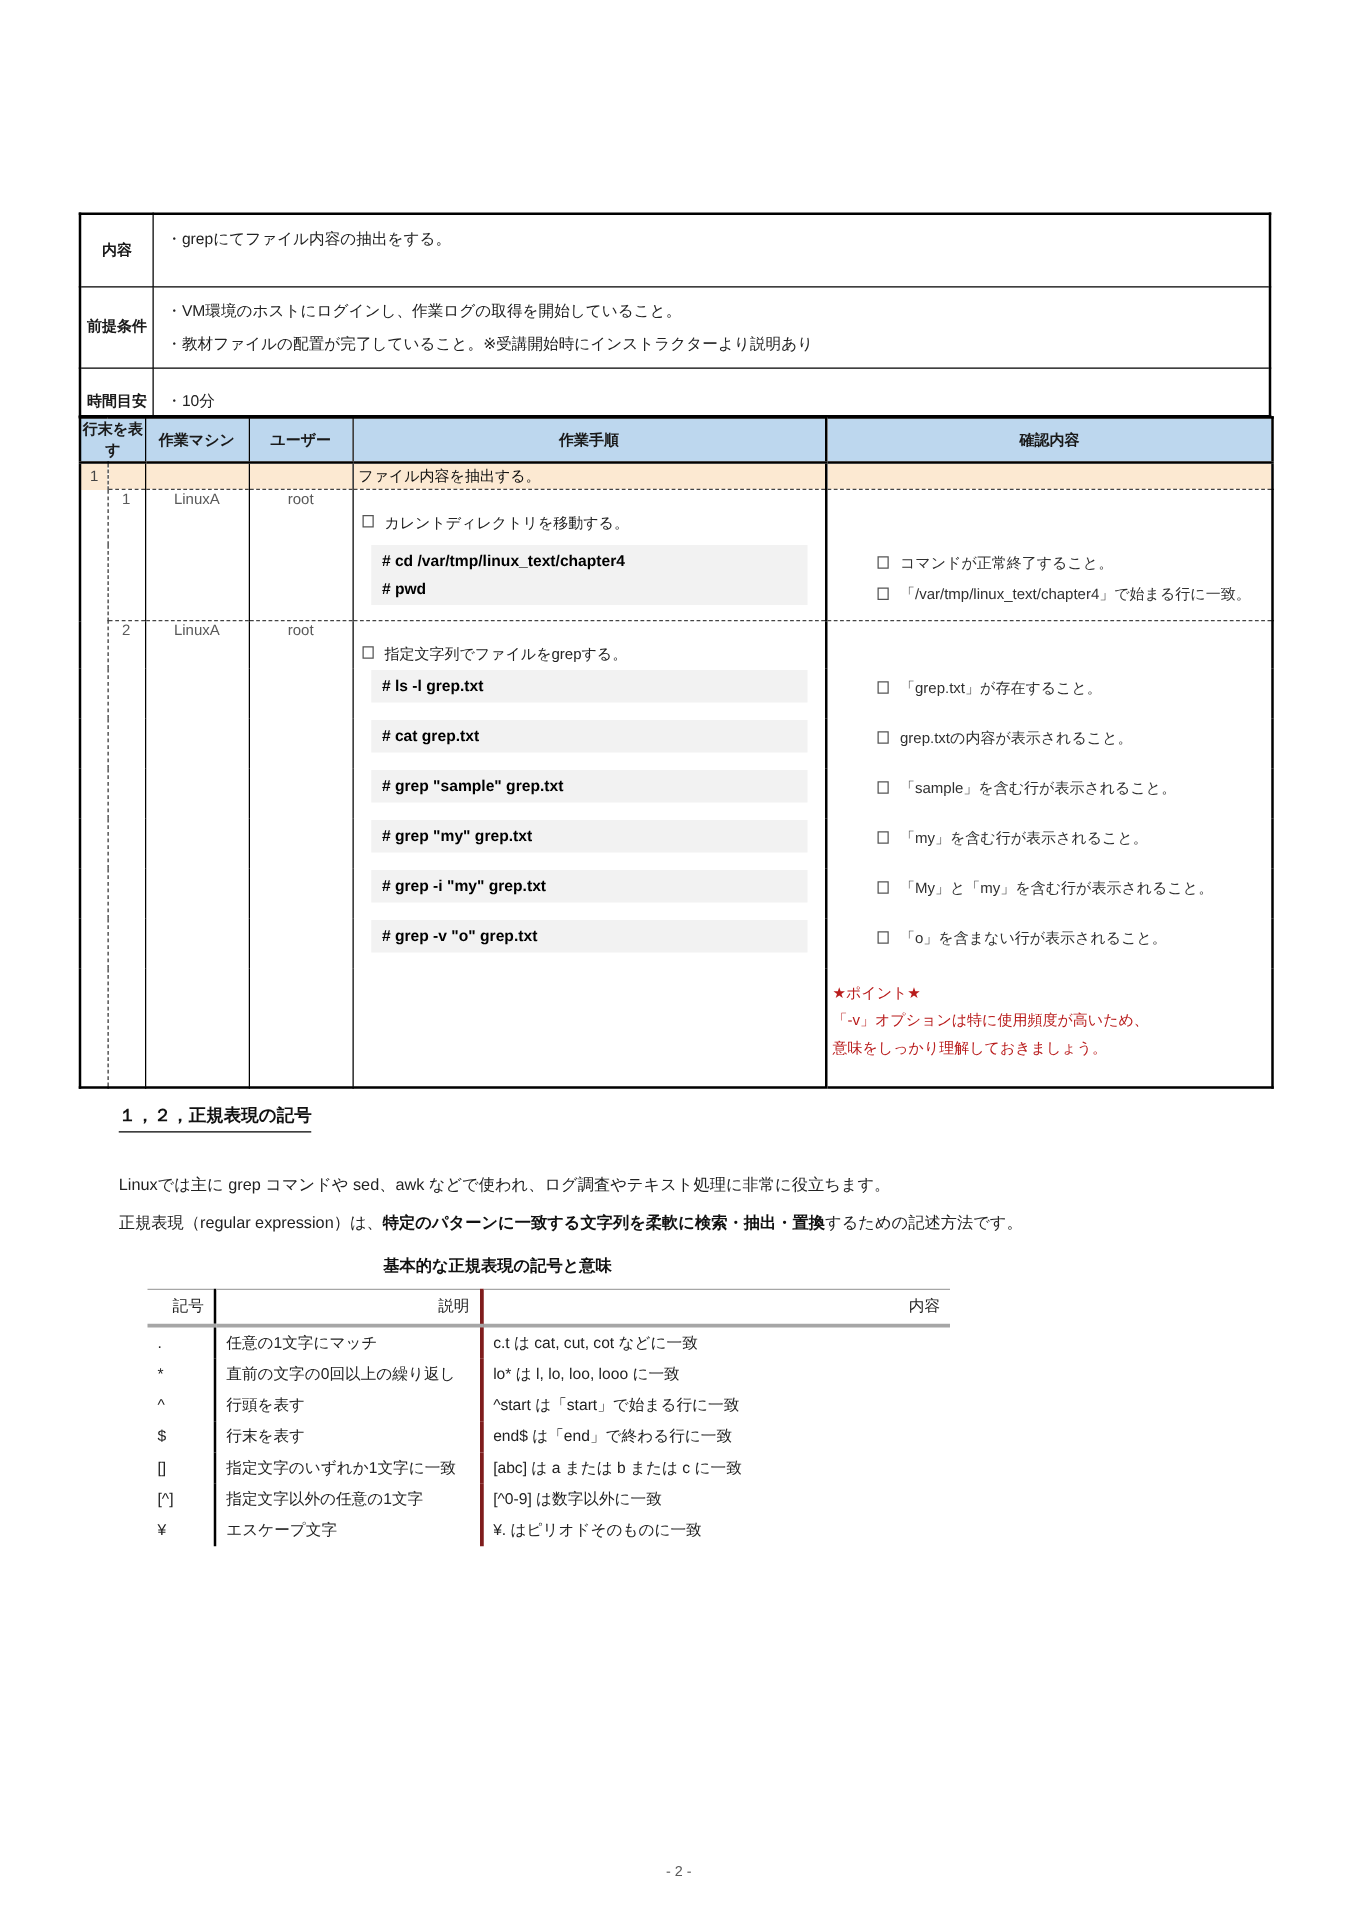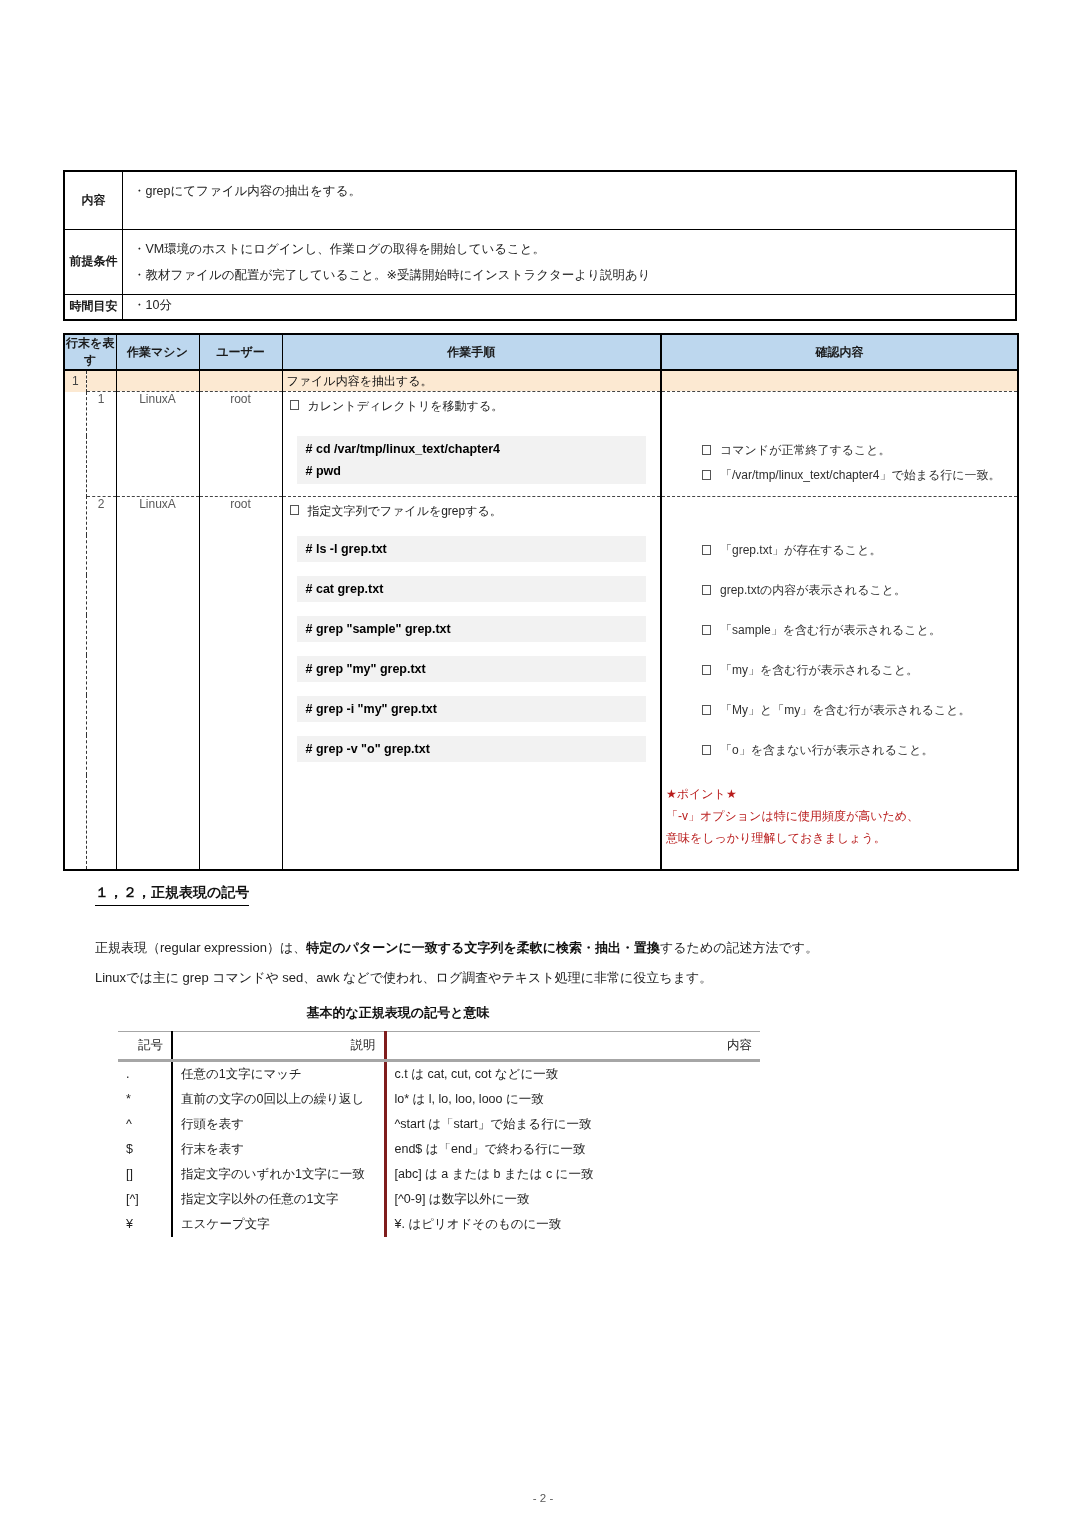--- a/index.html
+++ b/index.html
@@ -13,42 +13,42 @@
   td,th { overflow:hidden; }
 
   
   .info-table { position:absolute; left:63px; top:170px; width:954px; border:2px solid #000; }
   .info-table td { border:1.5px solid #000; font-size:12.5px; }
   .info-table .lbl { width:55px; text-align:center; font-weight:bold; font-size:12px; vertical-align:middle; padding:0 1px; }
   .info-table .val { padding:6px 10px; vertical-align:top; line-height:26px; color:#222; }
   .row-naiyo { height:58px; }
   .row-zentei { height:62px; }
   .row-jikan { height:26px; }
-  .row-jikan .val, .row-jikan .lbl { line-height:16px; padding-top:2px; padding-bottom:3px;margin-top:16px; }
+  .row-jikan .val, .row-jikan .lbl { line-height:16px; padding-top:18px; padding-bottom:3px;margin-top:16px; }
 
   
   .work-table { position:absolute; left:63px; top:333px; width:954px; border:2px solid #000; }
   .work-table th { background:#BDD7EE; font-size:12px; font-weight:bold; text-align:center;
                    border:1.5px solid #000; border-bottom:2px solid #000; height:24px; padding:0; }
   .work-table td { font-size:12px; vertical-align:top; padding:0; }
   .work-table .bdivL { border-left:2px solid #000 !important; }
   .peach { background:#FCE9D2; }
   .wt-group td { height:20px; border-left:1px solid #000; }
   .wt-group .major { border-left:none; text-align:center; color:#444; line-height:20px; }
   .wt-group .minor { border-left:1px dashed #333; }
   .wt-group .gtitle { line-height:20px; padding-left:4px; color:#111; }
   .major-empty { border-right:1px dashed #333; }
   .minor-cell { text-align:center; color:#595959; padding-top:5px; border-left:1px dashed #333; border-right:1px solid #000; }
   .mach-cell, .user-cell { text-align:center; color:#595959; padding-top:5px; border-right:1px solid #000; }
   .proc-cell { border-right:2px solid #000; }
   .chk-cell  { }
   tr.step-top td { border-top:1px dashed #444; }
   tr.step-top td.major-empty { border-top:none; }
 
-  .instr { padding:6px 6px 0 7px; color:#222; white-space:nowrap; }
+  .instr { padding:18px 6px 0 7px; color:#222; white-space:nowrap; }
   .cb { display:inline-block; width:7px; height:8px; border:1px solid #555; margin-right:9px; }
   .cmd { margin:0 14px 0 14px; background:#F2F2F2; padding:2px 9px; font-weight:bold; font-size:12.5px;
          line-height:22px; color:#000; white-space:nowrap; }
   .check-list { padding:3px 4px 0 12px; }
   .check-item { display:flex; align-items:flex-start; line-height:22px; color:#303030; margin-bottom:3px; white-space:nowrap;margin-left:28px; }
   .check-item .cb { margin-top:6px; flex:none; }
   .r-s1-top { height:44px; }
   .r-s1-cmds { height:61px; }
   .r-s2-top { height:38px; }
   .r-cmd { height:40px; }
@@ -274,22 +274,22 @@
           <div>意味をしっかり理解しておきましょう。</div>
         </div>
       </td>
     </tr>
   </tbody>
     </table>
 
   <div class="regex-heading">１，２，正規表現の記号</div>
 
   <div class="regex-para">
+    <div>Linuxでは主に grep コマンドや sed、awk などで使われ、ログ調査やテキスト処理に非常に役立ちます。</div>
     <div><span>正規表現（regular expression）は、</span><b>特定のパターンに一致する文字列を柔軟に検索・抽出・置換</b><span>するための記述方法です。</span></div>
-    <div>Linuxでは主に grep コマンドや sed、awk などで使われ、ログ調査やテキスト処理に非常に役立ちます。</div>
   </div>
 
   <div class="regex-title">基本的な正規表現の記号と意味</div>
 
   <table class="regex-table">
     <colgroup>
         <col class="col-sym">
         <col class="col-desc">
         <col class="col-mean">
       </colgroup>

